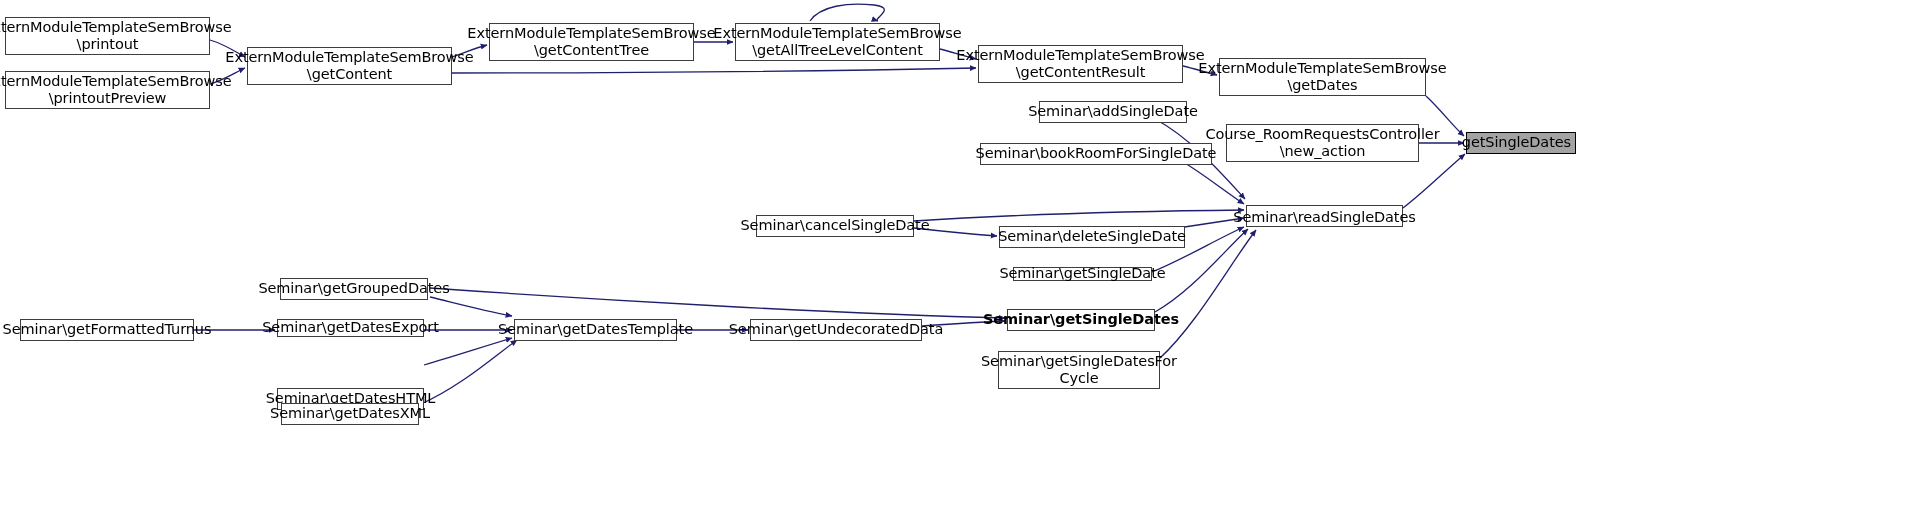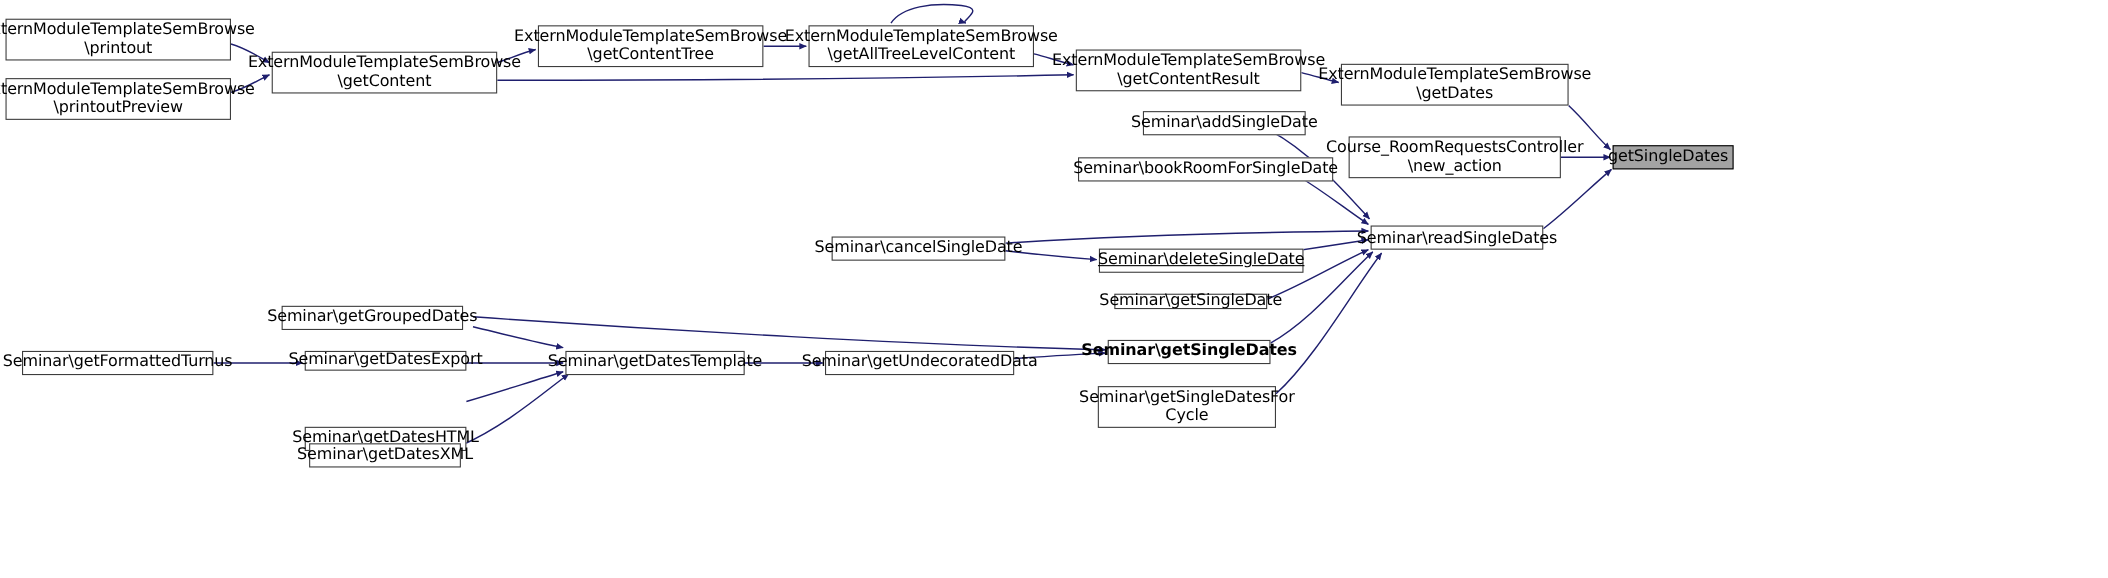--- a/index.html
+++ b/index.html
@@ -105,26 +105,26 @@
 \getContentResult</span></div>
       <div class="node" style="left: 1219px; top: 58px; width: 207px; height: 38px;"><span class="node-label">ExternModuleTemplateSemBrowse
 \getDates</span></div>
       <div class="node" style="left: 1007px; top: 101px; width: 148px; height: 22px; margin-left: 32px;"><span class="node-label">Seminar\addSingleDate</span></div>
       <div class="node" style="left: 980px; top: 143px; width: 232px; height: 22px;"><span class="node-label">Seminar\bookRoomForSingleDate</span></div>
       <div class="node" style="left: 1226px; top: 124px; width: 193px; height: 38px;"><span class="node-label">Course_RoomRequestsController
 \new_action</span></div>
       <div class="node highlight" style="left: 1466px; top: 132px; width: 110px; height: 22px;"><span class="node-label">getSingleDates</span></div>
       <div class="node" style="left: 1246px; top: 205px; width: 157px; height: 22px; align-items: flex-end;"><span class="node-label">Seminar\readSingleDates</span></div>
       <div class="node" style="left: 756px; top: 215px; width: 158px; height: 22px;"><span class="node-label">Seminar\cancelSingleDate</span></div>
-      <div class="node" style="left: 999px; top: 226px; width: 186px; height: 22px; text-decoration: underline;"><span class="node-label">Seminar\deleteSingleDate</span></div>
+      <div class="node" style="left: 999px; top: 226px; width: 186px; height: 22px;"><span class="node-label">Seminar\deleteSingleDate</span></div>
       <div class="node" style="left: 1013px; top: 267px; width: 139px; height: 14px;"><span class="node-label">Seminar\getSingleDate</span></div>
       <div class="node" style="left: 1007px; top: 309px; width: 148px; height: 22px; font-weight: bold;"><span class="node-label">Seminar\getSingleDates</span></div>
       <div class="node" style="left: 998px; top: 351px; width: 162px; height: 38px;"><span class="node-label">Seminar\getSingleDatesFor
 Cycle</span></div>
-      <div class="node" style="left: 256px; top: 278px; width: 165px; height: 22px; text-align: right;"><span class="node-label">Seminar\getGroupedDates</span></div>
+      <div class="node" style="left: 280px; top: 278px; width: 148px; height: 22px; text-align: right;"><span class="node-label">Seminar\getGroupedDates</span></div>
       <div class="node" style="left: 20px; top: 319px; width: 174px; height: 22px;"><span class="node-label">Seminar\getFormattedTurnus</span></div>
       <div class="node" style="left: 277px; top: 319px; width: 147px; height: 18px;"><span class="node-label">Seminar\getDatesExport</span></div>
       <div class="node" style="left: 514px; top: 319px; width: 163px; height: 22px;"><span class="node-label">Seminar\getDatesTemplate</span></div>
       <div class="node" style="left: 750px; top: 319px; width: 172px; height: 22px;"><span class="node-label">Seminar\getUndecoratedData</span></div>
       <div class="node" style="left: 277px; top: 361px; width: 147px; height: 22px; margin-top: 27px;"><span class="node-label">Seminar\getDatesHTML</span></div>
       <div class="node" style="left: 281px; top: 403px; width: 138px; height: 22px;"><span class="node-label">Seminar\getDatesXML</span></div>
     </div>
 </div>
 
 </body></html>

